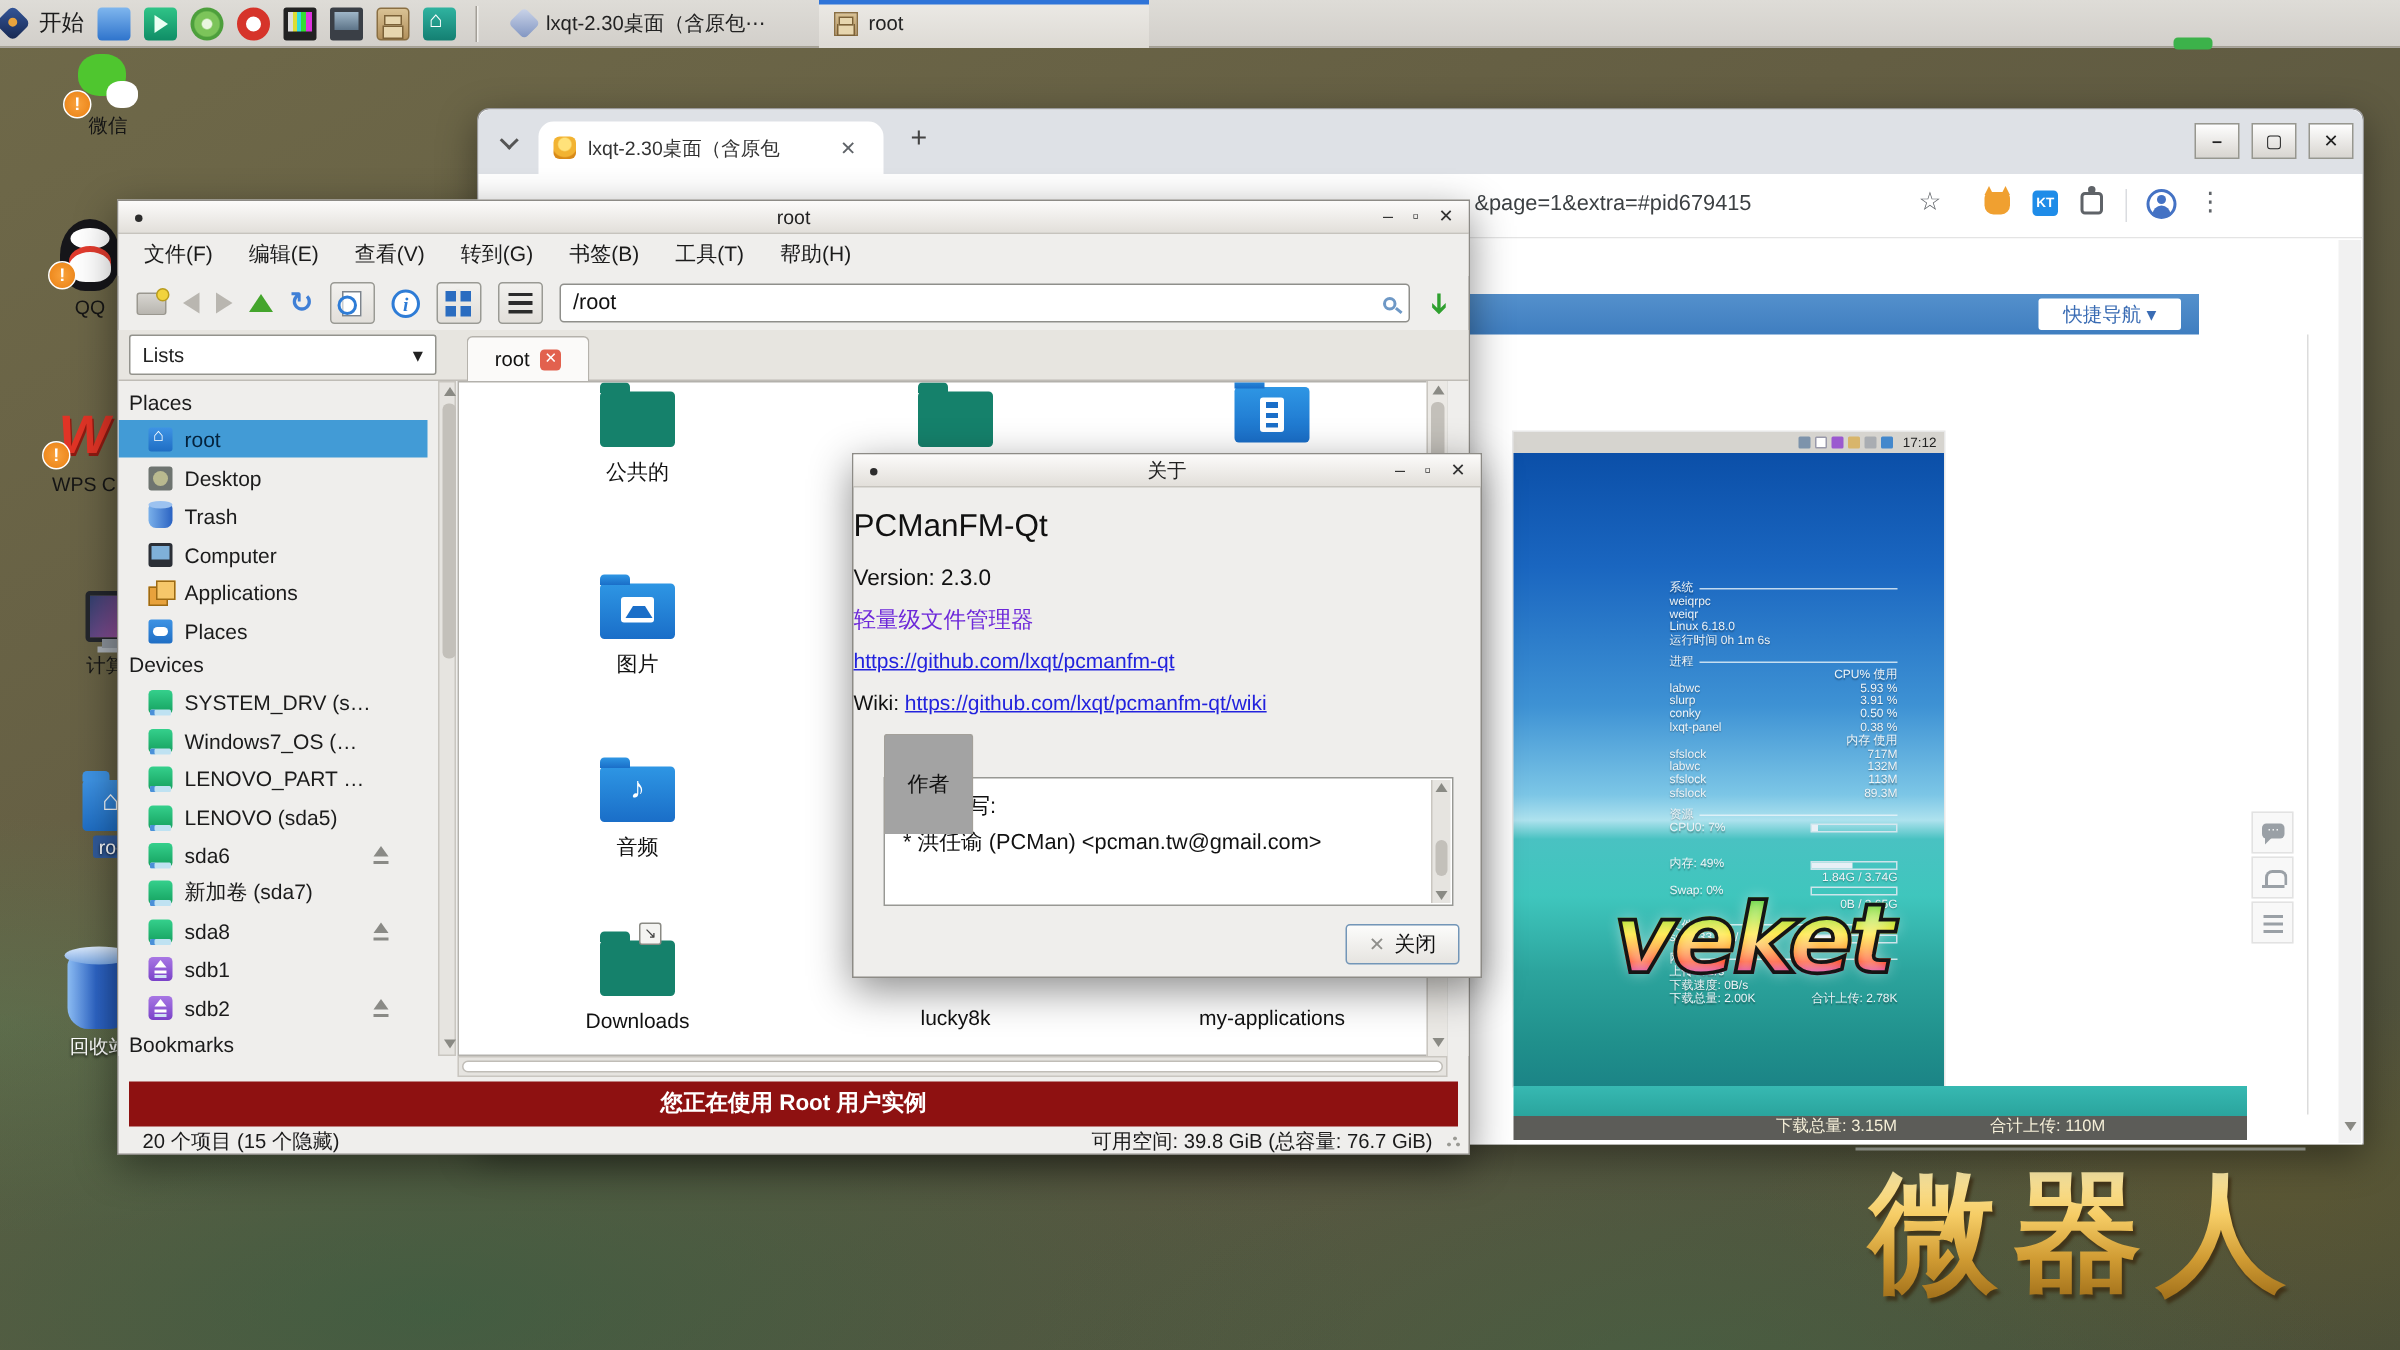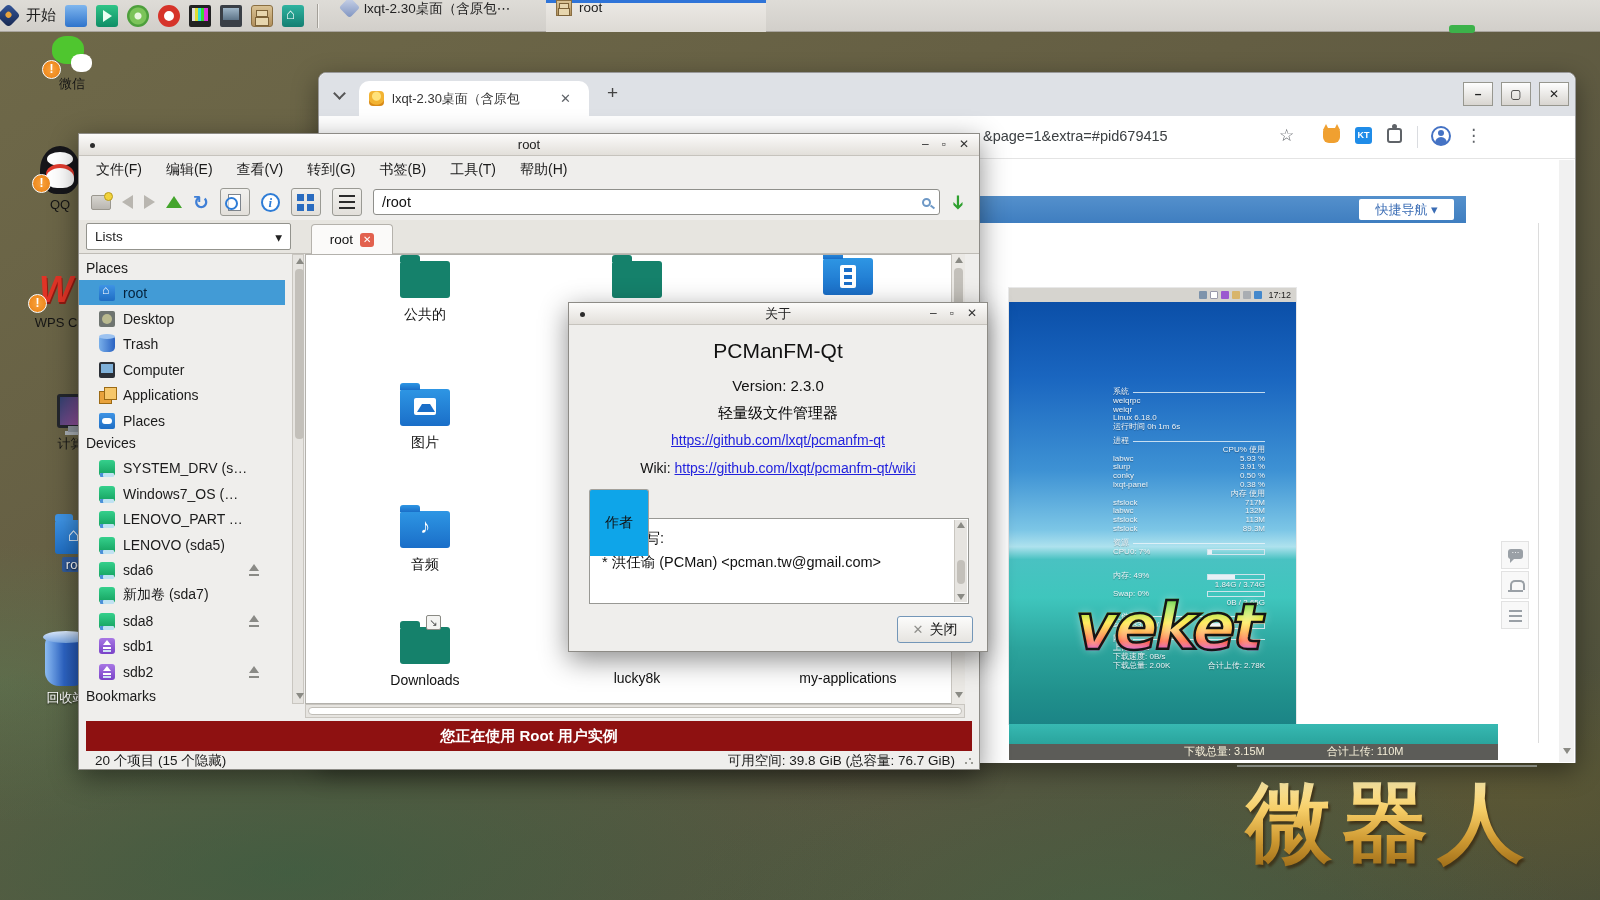--- a/index.html
+++ b/index.html
@@ -26,21 +26,21 @@
   .l-red{background:#fff;border-radius:50%;border:6px solid #d6342a}
   .l-tv{background:#222;border-radius:2px}
   .l-tv:after{content:"";position:absolute;left:3px;top:3px;right:3px;bottom:6px;background:linear-gradient(90deg,#ddd 0 3px,#dd3 3px 6px,#3dd 6px 9px,#3d3 9px 12px,#d3d 12px 16px)}
   .l-mon{background:#3a3f46;border-radius:2px}
   .l-mon:after{content:"";position:absolute;left:3px;top:3px;right:3px;bottom:7px;background:linear-gradient(#9fb6c8,#5d7488)}
   .l-cab{background:linear-gradient(#d9c294,#b2905c);border:1px solid #8a6f42}
   .l-cab:after{content:"";position:absolute;left:4px;top:4px;right:4px;height:5px;border:1px solid #7c6238;background:#e7d6ae;box-shadow:0 8px 0 #e7d6ae,0 8px 0 1px #7c6238}
   .l-home{background:linear-gradient(#2fb3a0,#147f72)}
   .l-home:after{content:"⌂";position:absolute;left:4px;top:0px;color:#fff;font-size:15px}
   .tsep{width:0;height:24px;border-left:1px solid #a39f98;border-right:1px solid #f2f0ec;margin:0 4px}
-  .wbtn{display:flex;align-items:flex-start;gap:7px;height:32px;padding:0 10px;font-size:13.5px;color:#222;max-width:220px;white-space:nowrap;overflow:hidden}
+  .wbtn{display:flex;align-items:center;gap:7px;height:32px;padding:0 10px;font-size:13.5px;color:#222;max-width:220px;white-space:nowrap;overflow:hidden}
   .wbtn.active{background:linear-gradient(#eceae6,#dddad4);box-shadow:inset 0 3px 0 #2f74d8}
   .wico-diamond{width:15px;height:15px;background:linear-gradient(135deg,#cdd6ea,#7e93c0);transform:rotate(45deg);border-radius:3px;flex:0 0 auto}
   .wico-cab{width:16px;height:16px;background:linear-gradient(#d9c294,#b2905c);border:1px solid #8a6f42;position:relative;flex:0 0 auto}
   .wico-cab:after{content:"";position:absolute;left:2px;top:2px;right:2px;height:4px;border:1px solid #7c6238;background:#e7d6ae;box-shadow:0 6px 0 #e7d6ae,0 6px 0 1px #7c6238}
   #tray{margin-left:auto;display:flex;align-items:center;gap:10px}
   .t-shot{width:22px;height:18px;background:#5a7ba0;border:2px solid #3c5f86;border-radius:2px;position:relative}
   .t-shot:after{content:"×";position:absolute;left:4px;top:-4px;color:#dff;font-size:14px;font-weight:bold}
   .gauges{display:flex;gap:2px;align-items:flex-end}
   .gauge{width:8px;height:20px;border:1px solid #8893a0;background:#fff;position:relative}
   .gauge i{position:absolute;left:0;right:0;bottom:0;background:#6f94c4;display:block}
@@ -157,30 +157,30 @@
   .g-film{position:absolute;left:17px;top:7px;width:16px;height:23px;background:#fff;border-radius:2px}
   .g-film:after{content:"";position:absolute;left:4px;top:3px;width:8px;height:17px;background:repeating-linear-gradient(#1a6ec8 0 4px,transparent 4px 7px)}
   .emblem{position:absolute;left:26px;top:-12px;width:15px;height:15px;background:#f4f4f2;border:1px solid #8a8a84;border-radius:2px;font-size:10px;line-height:13px;color:#444}
   .hscroll{position:absolute;left:226px;top:570px;width:660px;height:14px;background:#e6e4e0;border:1px solid #c9c6c0}
   .hthumb{position:absolute;left:2px;top:2px;right:2px;bottom:2px;background:#fff;border-radius:5px;border:1px solid #c0bdb7}
   #banner{position:absolute;left:7px;top:587px;width:886px;height:30px;background:#8e1111;color:#fff;font-weight:bold;font-size:15px;text-align:center;line-height:30px}
   .statusbar{position:absolute;left:0;top:617px;width:900px;height:19px;display:flex;justify-content:space-between;padding:0 24px 0 16px;font-size:13.5px;color:#1a1a1a;align-items:center}
   .grip{position:absolute;right:5px;top:4px;width:10px;height:10px;background:radial-gradient(circle at 2px 8px,#9a9a94 1px,transparent 1.5px),radial-gradient(circle at 6px 4px,#9a9a94 1px,transparent 1.5px),radial-gradient(circle at 8px 8px,#9a9a94 1px,transparent 1.5px)}
   
   #about{left:568px;top:302px;width:420px;height:350px;z-index:30}
-  .ab-c{position:absolute;left:0;width:100%;text-align:center}
+  .ab-c{position:absolute;left:0;width:100%;}
   .ab-app{top:36px;font-size:21px;color:#111}
   .ab-ver{top:74px;font-size:15px;color:#111}
-  .ab-sub{top:101px;font-size:15px;color:#000000}
+  .ab-sub{top:101px;font-size:15px;color:#6d28d9}
   .ab-link{top:129px;font-size:14px}
   .ab-wiki{top:157px;font-size:14px;color:#111}
   a.lnk{color:#2222dd;text-decoration:underline}
   .atabs{position:absolute;left:20px;top:186px;display:flex;align-items:flex-end;font-size:14px;color:#111}
   .atab{padding:5px 15px;border:1px solid #a3a09a;background:#e1ded8;border-bottom:none;border-radius:3px 3px 0 0;margin-right:2px}
-  .atab.on{background:#0ea5e9;padding:24px 15px;position:relative;z-index:2}
+  .atab.on{background:#a3a3a3;padding:24px 15px;position:relative;z-index:2}
   .aframe{position:absolute;left:20px;top:215px;width:380px;height:86px;background:#fff;border:1px solid #989894;padding:7px 12px;font-size:14.5px;line-height:24px;color:#111}
   .ascroll{position:absolute;right:1px;top:1px;width:13px;height:82px;background:#e6e4e0;border-left:1px solid #c9c6c0}
   .ab-close{position:absolute;right:14px;top:313px;width:76px;height:27px;border:1px solid #7396b8;border-radius:3px;background:linear-gradient(#fcfcfb,#e6e4e0);display:flex;align-items:center;justify-content:center;gap:6px;font-size:14px;color:#111}
   .xgray{color:#8f8f8b;font-weight:bold;font-size:13px}
   
   #br{position:absolute;left:318px;top:72px;width:1258px;height:691px;z-index:10;background:#fff;border:1px solid #99999a;border-radius:8px 8px 0 0;box-shadow:0 8px 26px rgba(0,0,0,.4)}
   .tabstrip{height:43px;background:#dee1e6;border-radius:8px 8px 0 0;position:relative}
   .chev{position:absolute;left:16px;top:16px;width:9px;height:9px;border-right:2px solid #555;border-bottom:2px solid #555;transform:rotate(45deg)}
   .btab{position:absolute;left:40px;top:8px;width:230px;height:35px;background:#fff;border-radius:10px 10px 0 0;display:flex;align-items:center;padding:0 10px;gap:8px;font-size:13px;color:#333}
   .btab .t{flex:1;white-space:nowrap;overflow:hidden;max-width:160px}

